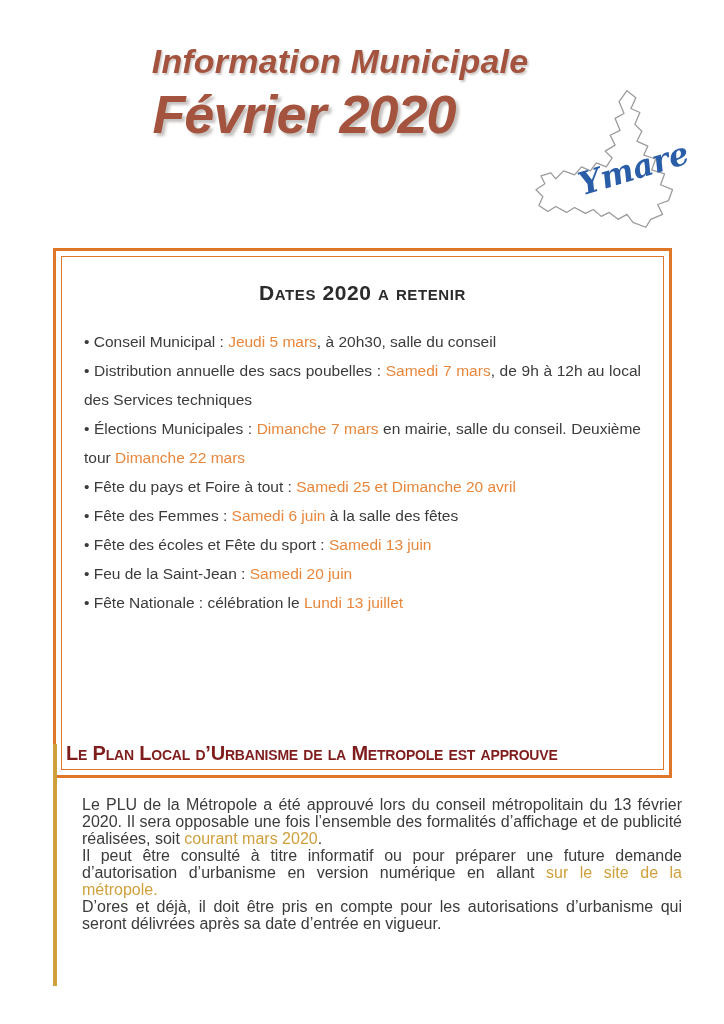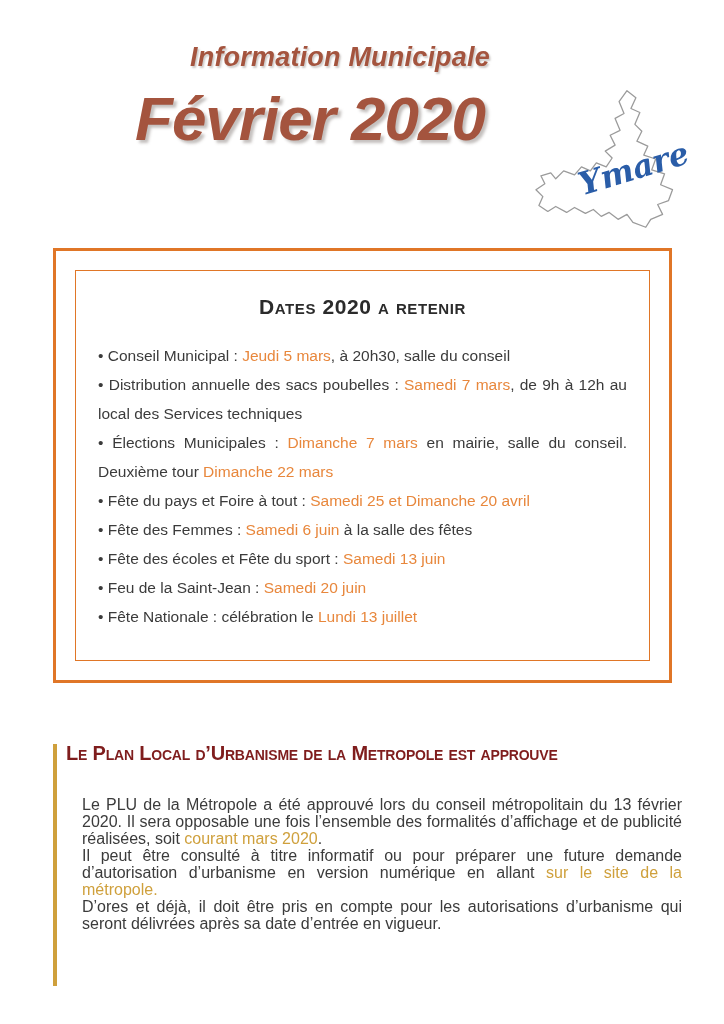--- a/index.html
+++ b/index.html
@@ -11,37 +11,37 @@
     --ymare-blue:#2A5DA8;
   }
   *{box-sizing:border-box;}
   html,body{margin:0;padding:0;background:#e8e8e8;}
   body{font-family:"Liberation Sans", sans-serif;color:var(--body-text);}
   .page{position:relative;width:724px;height:1024px;background:#ffffff;margin:0 auto;overflow:hidden;}
 
   
   .kicker{
     position:absolute;top:42px;left:60px;width:560px;text-align:center;
-    font-size:27px;font-weight:bold;font-style:italic;color:var(--brown);
+    font-size:34px;font-weight:bold;font-style:italic;color:var(--brown);
     text-shadow:1.5px 1.5px 2px rgba(130,120,115,0.40);
     letter-spacing:0.2px;
   }
   .page-title{
-    position:absolute;top:86px;left:20px;width:580px;text-align:center;
-    font-size:62px;font-weight:bold;font-style:italic;color:var(--brown);
+    position:absolute;top:86px;left:14px;width:580px;text-align:center;
+    font-size:54px;font-weight:bold;font-style:italic;color:var(--brown);
     text-shadow:3px 3px 3px rgba(125,115,110,0.45);
     letter-spacing:-1px;line-height:1.05;
   }
   .logo{position:absolute;top:84px;left:531px;width:188px;height:150px;}
 
   
   .dates-box{
-    position:absolute;left:53px;top:248px;width:619px;height:435px;
+    position:absolute;left:53px;top:248px;width:619px;height:530px;
     border:3px solid var(--border-orange);
-    padding:19px;
+    padding:5px;
   }
   .dates-inner{
     border:1.5px solid var(--border-orange);
     width:100%;height:100%;
     padding:24px 22px 16px 22px;
   }
   .dates-heading{
     margin:0 0 22px 0;text-align:center;
     font-variant:small-caps;font-weight:bold;font-size:21px;color:#2B2B2B;
     letter-spacing:0.6px;

